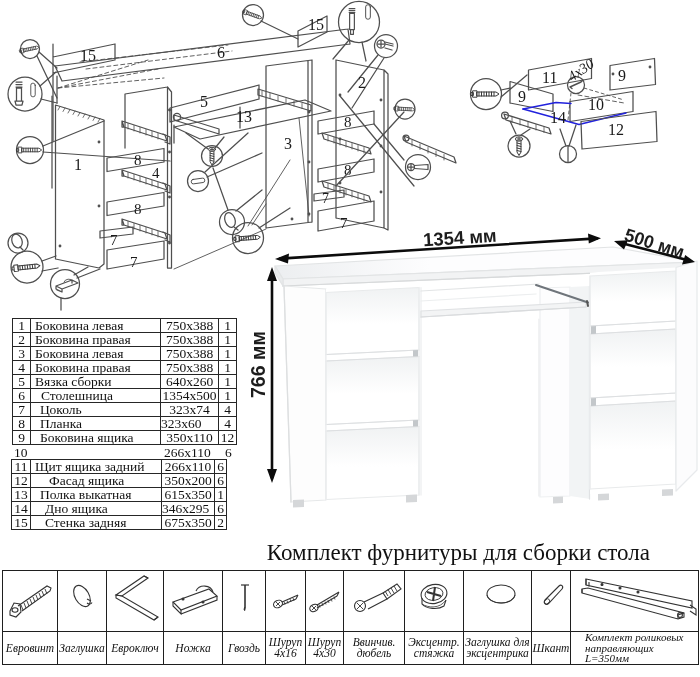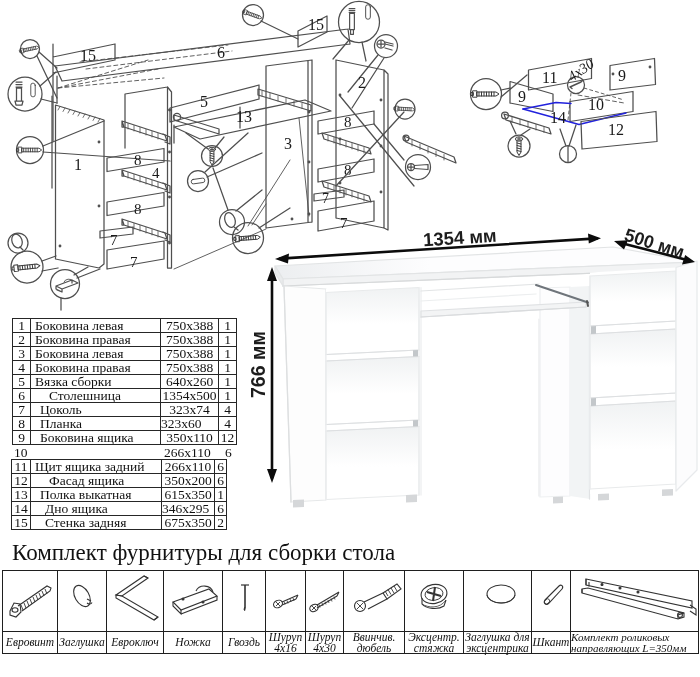--- a/index.html
+++ b/index.html
@@ -469,21 +469,21 @@
           <td style="text-align:center">1</td>
         </tr>
 <tr>
           <td style="height:12.2px;text-align:center">5</td>
           <td style="padding-left:4px">Вязка сборки</td>
           <td style="text-align:center">640x260</td>
           <td style="text-align:center">1</td>
         </tr>
 <tr>
           <td style="height:12.2px;text-align:center">6</td>
-          <td style="padding-left:18px">Столешница</td>
+          <td style="padding-left:10px">Столешница</td>
           <td style="text-align:center">1354x500</td>
           <td style="text-align:center">1</td>
         </tr>
 <tr>
           <td style="height:12.2px;text-align:center">7</td>
           <td style="padding-left:9px">Цоколь</td>
           <td style="text-align:center">323x74</td>
           <td style="text-align:center">4</td>
         </tr>
 <tr>
@@ -544,21 +544,21 @@
 <tr>
           <td style="height:12.2px;text-align:center">15</td>
           <td style="padding-left:14px">Стенка задняя</td>
           <td style="text-align:center">675x350</td>
           <td style="text-align:center">2</td>
         </tr>
 </tbody>
     </table>
 </div>
 
-<div class="abs" style="left:0;top:540px;width:650px;text-align:left;font-size:23px;color:#111;margin-left:12px;">Комплект фурнитуры для сборки стола</div>
+<div class="abs" style="left:0;top:540px;width:650px;text-align:right;font-size:23px;color:#111;">Комплект фурнитуры для сборки стола</div>
 
 <div class="abs" style="left:2px;top:570px;font-style:italic;">
 <table class="hw" style="width:696px;">
 <colgroup>
         <col style="width:55px">
         <col style="width:49px">
         <col style="width:57px">
         <col style="width:59px">
         <col style="width:43px">
         <col style="width:40px">
@@ -686,17 +686,17 @@
           <td>Заглушка</td>
           <td>Евроключ</td>
           <td>Ножка</td>
           <td>Гвоздь</td>
 <td>Шуруп<br>4x16</td>
           <td>Шуруп<br>4x30</td>
           <td>Ввинчив.<br>дюбель</td>
           <td>Эксцентр.<br>стяжка</td>
 <td>Заглушка для<br>эксцентрика</td>
           <td>Шкант</td>
-          <td style="font-size:11px;text-align:left;padding-left:0">Комплект роликовых<br>направляющих L=350мм</td>
+          <td style="font-size:11px;text-align:left;padding-left:14px">Комплект роликовых<br>направляющих L=350мм</td>
 </tr>
 </tbody>
     </table>
 </div>
 
 </body></html>

